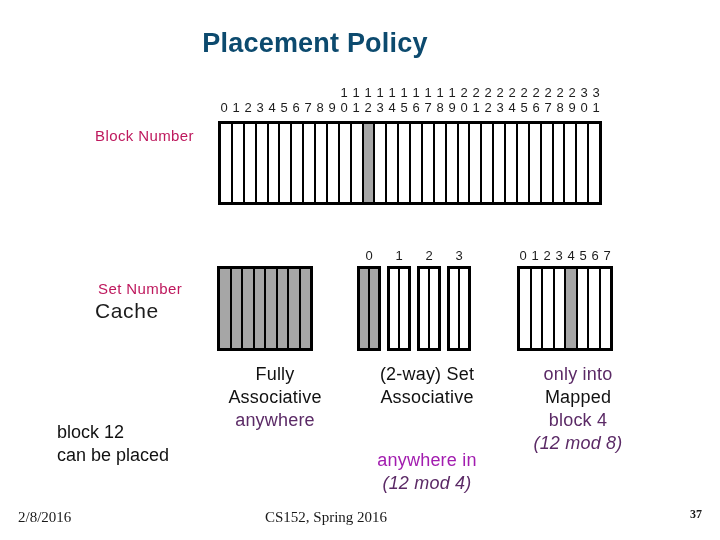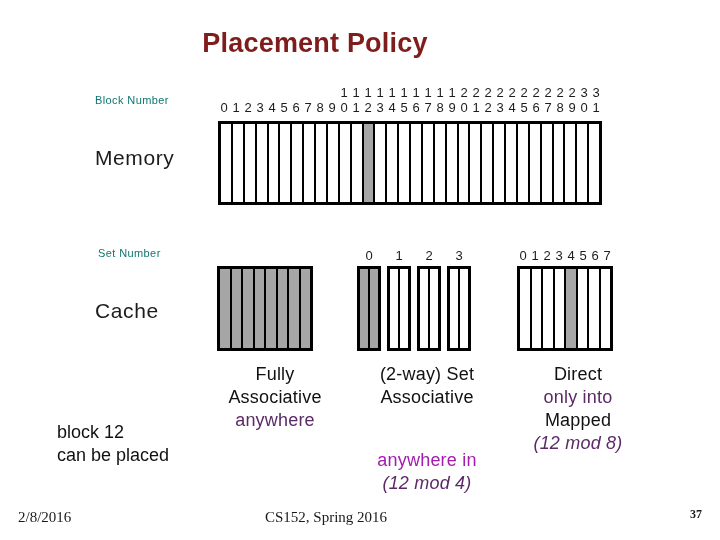--- a/index.html
+++ b/index.html
@@ -6,21 +6,21 @@
   html,body { background:#888; }
   #slide {
     position:relative; width:720px; height:540px; background:#ffffff;
     font-family:"Liberation Sans", sans-serif; overflow:hidden; margin:0 auto;
   }
   .abs { position:absolute; }
   .title {
     left:165px; top:28px; width:300px; text-align:center;
     font-size:27px; font-weight:bold; letter-spacing:0.2px;
   }
-  .small-label { font-size:11px; color:#0f766e; letter-spacing:0.4px; }
+  .small-label { font-size:15px; color:#be185d; letter-spacing:0.4px;margin-top:33px; }
   .big-label { font-size:21px; color:#1c1c1c; letter-spacing:0.6px; }
 
   .digitrow { display:flex; left:218px; width:384px; }
   .digitrow span { width:12px; text-align:center; font-size:13px; line-height:14px; color:#1c1c1c; }
 
   .cells {
     display:flex; border:3px solid #000; background:#fff;
   }
   .cell { flex:1; background:#fff; border-right:2px solid #000; }
   .cell:last-child { border-right:none; }
@@ -48,21 +48,21 @@
   .footer { font-family:"Liberation Serif", serif; font-size:15px; color:#1a1a1a; }
   #footer-date   { left:18px;  top:509px; }
   #footer-course { left:265px; top:509px; }
   #footer-page   { right:18px; top:507px; font-weight:bold; font-size:12px; }
 </style>
 </head>
 <body>
 
 <div id="slide">
 
-  <div class="abs title" style="color: #7f1d1d;">Placement Policy</div>
+  <div class="abs title" style="color: #0c4a6e;">Placement Policy</div>
 
   <div class="abs small-label" style="left:95px; top:94px;">Block Number</div>
 
   <div class="abs digitrow" style="top:86px;">
       <span></span>
       <span></span>
       <span></span>
       <span></span>
       <span></span>
       <span></span>
@@ -156,21 +156,20 @@
       <div class="cell"></div>
       <div class="cell"></div>
       <div class="cell"></div>
       <div class="cell"></div>
       <div class="cell"></div>
       <div class="cell"></div>
       <div class="cell"></div>
       <div class="cell"></div>
     </div>
 
-  <div class="abs big-label" style="left:95px; top:146px;">Memory</div>
 
   <div class="abs small-label" style="left:98px; top:247px;">Set Number</div>
 
   <div class="abs" id="set-labels">
       <span>0</span>
       <span>1</span>
       <span>2</span>
       <span>3</span>
     </div>
   <div class="abs" id="block-labels">
@@ -230,23 +229,23 @@
       <div>Associative</div>
       <div style="color: rgb(91, 42, 102);">anywhere</div>
     </div>
   <div class="abs note-col" id="note-col-2">
       <div>(2-way) Set</div>
       <div>Associative</div>
       <div style="color: #a21caf; margin-top: 40px;">anywhere in</div>
       <div class="italic" style="color: rgb(91, 42, 102);">(12 mod 4)</div>
     </div>
   <div class="abs note-col" id="note-col-3">
-      <div>Direct</div>
       <div style="color: rgb(91, 42, 102);">only into</div>
       <div>Mapped</div>
+      <div style="color: rgb(91, 42, 102);">block 4</div>
       <div class="italic" style="color: rgb(91, 42, 102);">(12 mod 8)</div>
     </div>
 
   <div class="abs" id="left-note">
       <div>block 12</div>
       <div>can be placed</div>
     </div>
 
   <div class="abs footer" id="footer-date">2/8/2016</div>
   <div class="abs footer" id="footer-course">CS152, Spring 2016</div>

